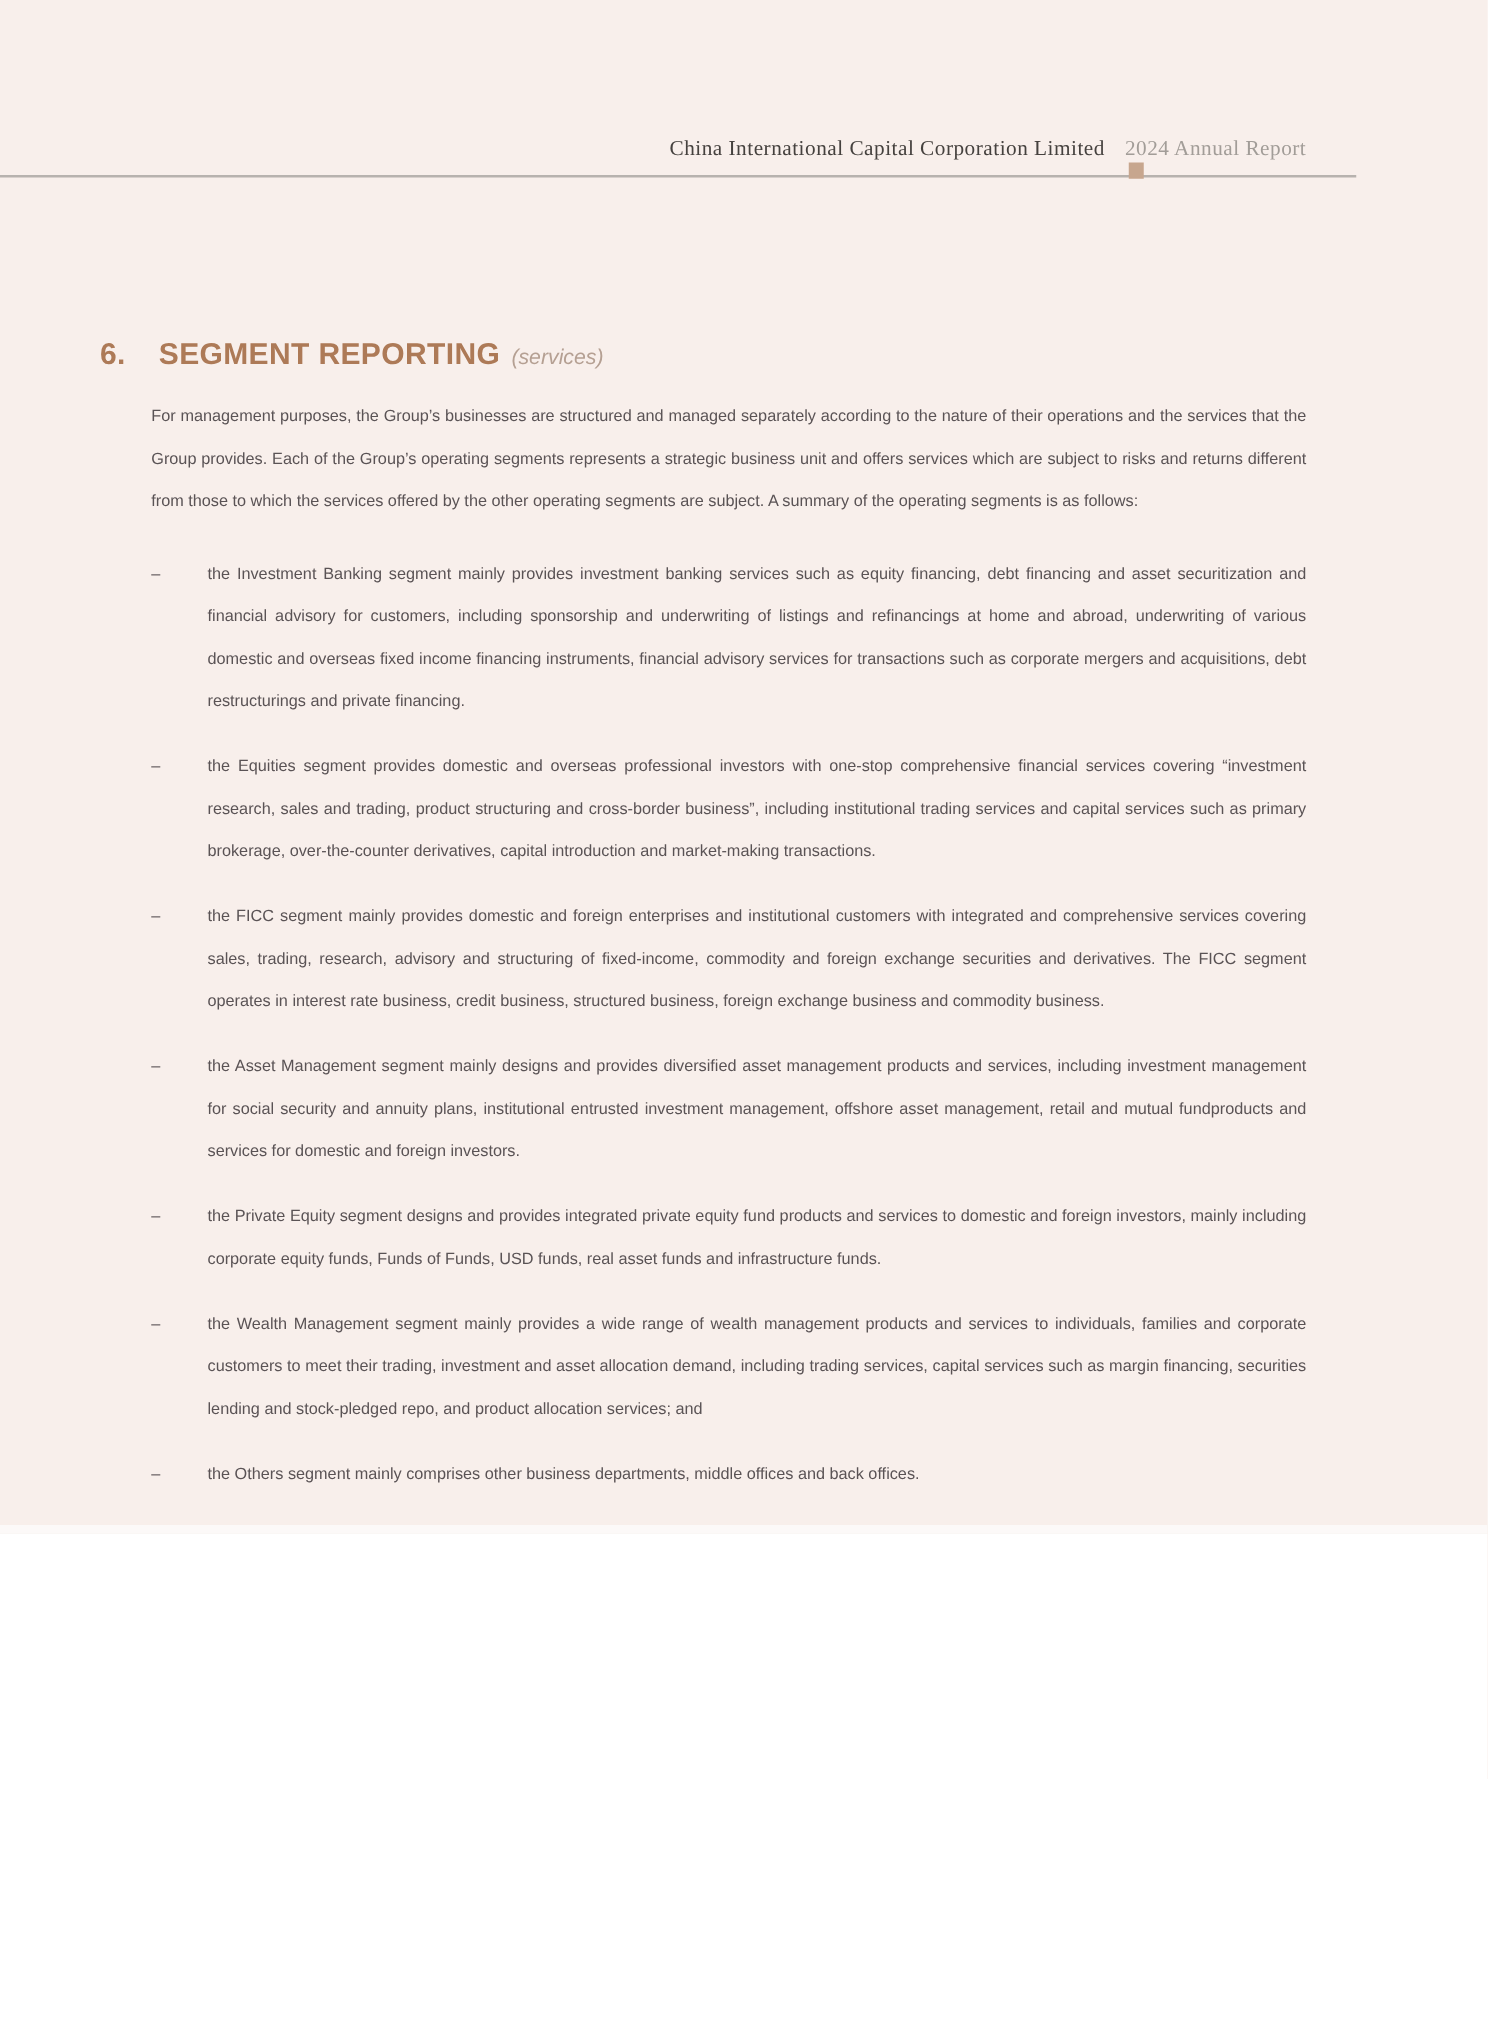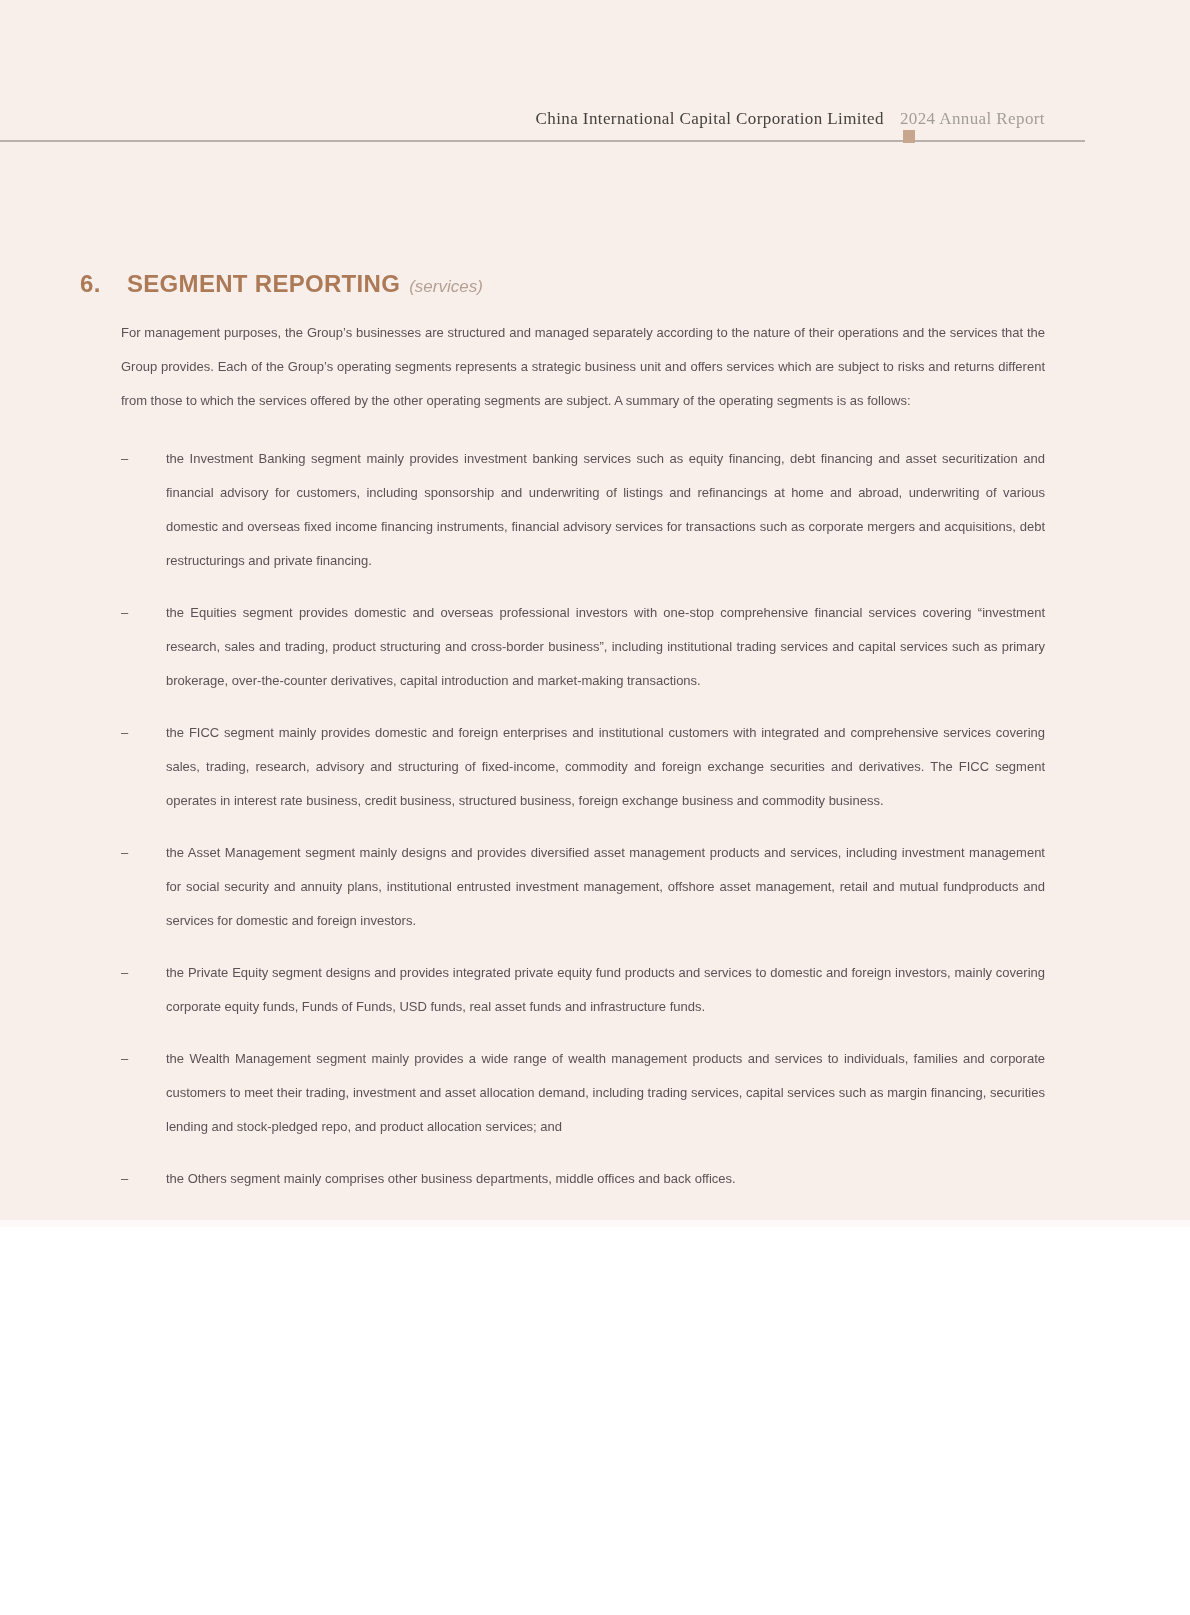--- a/index.html
+++ b/index.html
@@ -138,21 +138,21 @@
     <div class="bullet">
       <span class="bullet-marker">–</span>
       <p class="bullet-text">the FICC segment mainly provides domestic and foreign enterprises and institutional customers with integrated and comprehensive services covering sales, trading, research, advisory and structuring of fixed-income, commodity and foreign exchange securities and derivatives. The FICC segment operates in interest rate business, credit business, structured business, foreign exchange business and commodity business.</p>
     </div>
     <div class="bullet">
       <span class="bullet-marker">–</span>
       <p class="bullet-text">the Asset Management segment mainly designs and provides diversified asset management products and services, including investment management for social security and annuity plans, institutional entrusted investment management, offshore asset management, retail and mutual fundproducts and services for domestic and foreign investors.</p>
     </div>
     <div class="bullet">
       <span class="bullet-marker">–</span>
-      <p class="bullet-text">the Private Equity segment designs and provides integrated private equity fund products and services to domestic and foreign investors, mainly covering corporate equity funds, Funds of Funds, USD funds, real asset funds and infrastructure funds.</p>
+      <p class="bullet-text">the Private Equity segment designs and provides integrated private equity fund products and services to domestic and foreign investors, mainly including corporate equity funds, Funds of Funds, USD funds, real asset funds and infrastructure funds.</p>
     </div>
     <div class="bullet">
       <span class="bullet-marker">–</span>
       <p class="bullet-text">the Wealth Management segment mainly provides a wide range of wealth management products and services to individuals, families and corporate customers to meet their trading, investment and asset allocation demand, including trading services, capital services such as margin financing, securities lending and stock-pledged repo, and product allocation services; and</p>
     </div>
     <div class="bullet">
       <span class="bullet-marker">–</span>
       <p class="bullet-text">the Others segment mainly comprises other business departments, middle offices and back offices.</p>
     </div>
   </div>

